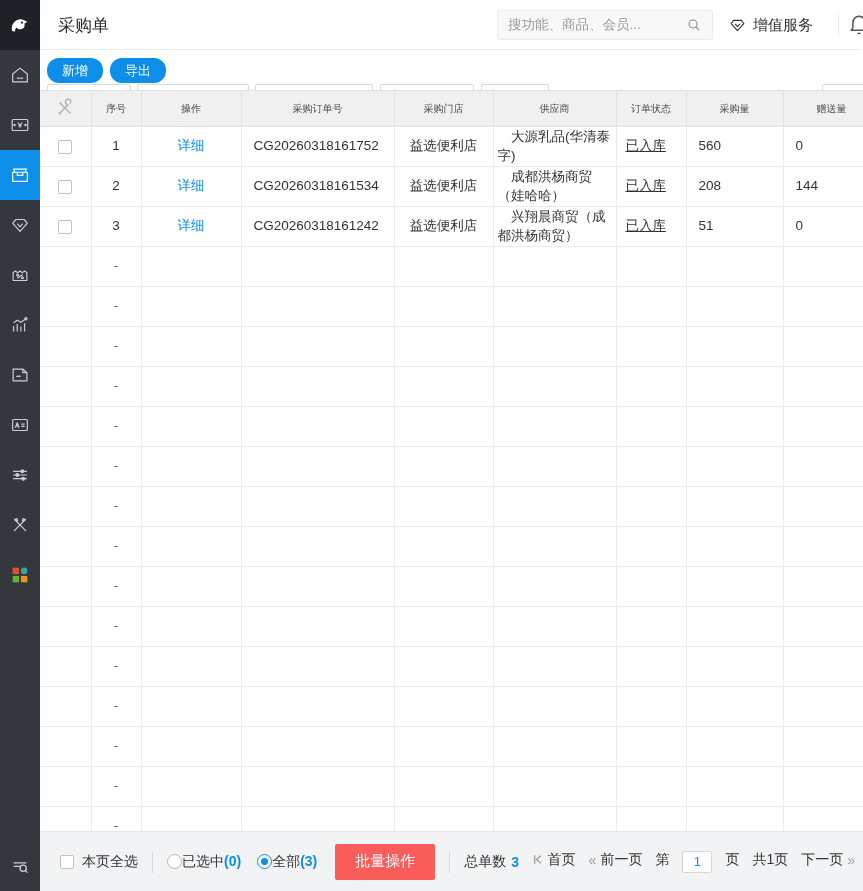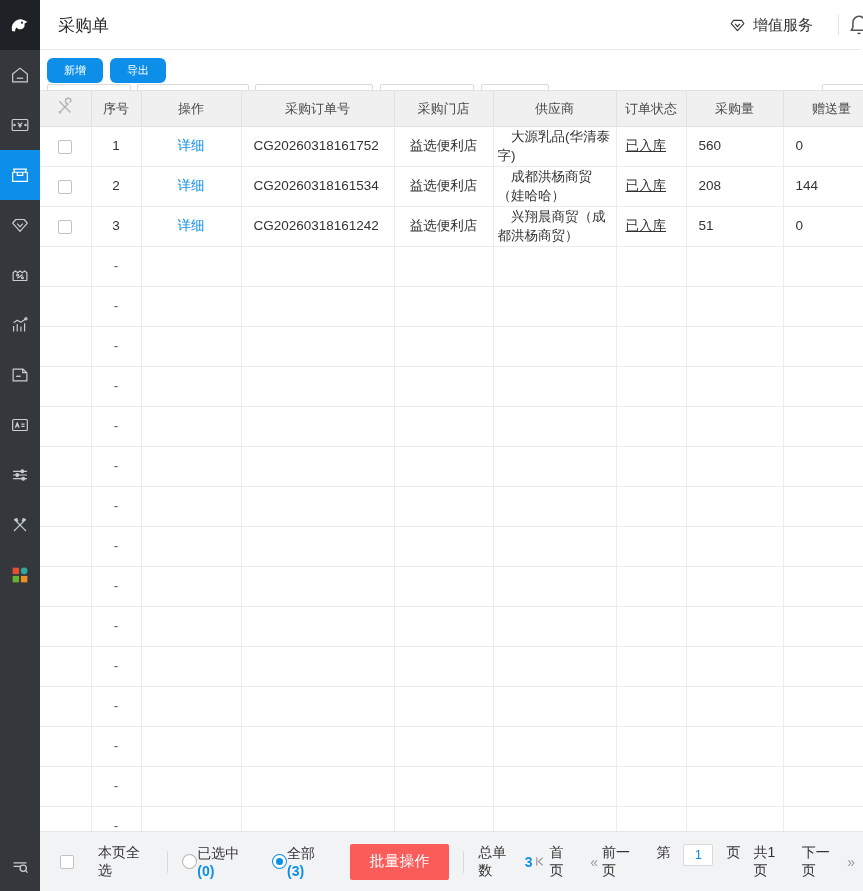--- a/index.html
+++ b/index.html
@@ -32,56 +32,56 @@
     padding:0 10px; }
   .searchbox .ph { color:#9b9b9b; font-size:13.5px; white-space:nowrap; }
   .vas { position:absolute; left:688px; top:0; height:50px; display:flex;
     align-items:center; gap:6px; font-size:15px; color:#333; cursor:pointer; }
   .top-divider { position:absolute; left:798px; top:15px; width:1px; height:20px;
     background:#e3e3e3; }
   .bell { position:absolute; left:806px; top:12px; color:#555; }
 
   
   .btn-blue { position:absolute; top:58px; width:56px; height:25px;
-    background:#0d8ee9; color:#fff; font-size:11px; border:none; border-radius:6px;
+    background:#0d8ee9; color:#fff; font-size:13px; border:none; border-radius:12px;
     display:flex; align-items:center; justify-content:center; cursor:pointer; }
   .filter-strip { position:absolute; top:84px; left:0; right:0; height:30px; z-index:1; }
   .fbox { position:absolute; top:0; height:26px; border:1px solid #d9d9d9;
     border-radius:2px; background:#fff; display:flex; align-items:center;
     padding:0 8px; font-size:12px; color:#555; white-space:nowrap; overflow:hidden; }
   .fdate { position:absolute; top:5px; font-size:12.5px; font-weight:bold;
     color:#222; white-space:nowrap; }
   .fto { position:absolute; top:5px; font-size:12.5px; color:#333; }
 
   
   .grid { position:absolute; top:90px; left:0; width:823px; height:741px;
     overflow:hidden; z-index:2; }
   table { border-collapse:collapse; table-layout:fixed; width:840px; background:#fff; }
   thead th { height:36px; background:#f0f0f0; border:1px solid #e2e2e2;
-    font-size:13px; font-weight:400; color:#4a4a4a; text-align:center; }
+    font-size:10px; font-weight:400; color:#4a4a4a; text-align:center; }
   tbody td { height:40px; border-bottom:1px solid #ececec; border-right:1px solid #ececec;
     font-size:13.5px; color:#333; line-height:1.35; background:#fff; padding:0; }
   td.c0, th.c0 { border-left:none; }
   tbody td:first-child { border-left:none; }
   .ctr { text-align:center; }
   .pl { padding-left:12px; }
   .sup { padding:0 4px; text-align:left; text-indent:1em; }
   .st { padding-left:9px;text-decoration:underline; }
   .dash { color:#555; }
   .cb { display:inline-block; width:14px; height:14px; border:1px solid #c2c2c2;
     border-radius:2px; background:#fff; vertical-align:middle; cursor:pointer; }
   .lnk { color:#0d8ee9; cursor:pointer; text-decoration:none; }
   .tool-ic { color:#b3b3b3; }
 
   
   .footer { position:absolute; left:0; right:0; bottom:0; height:60px;
     background:#f2f3f4; border-top:1px solid #e6e6e6; z-index:6;
     display:flex; align-items:center; padding:0 8px 0 20px; font-size:14px; color:#333; }
   .vdiv { width:1px; height:22px; background:#d9d9d9; margin:0 14px; }
-  .fcheck { display:flex; align-items:center; gap:24px; cursor:pointer; }
+  .fcheck { display:flex; align-items:center; gap:8px; cursor:pointer; }
   .radio { display:inline-block; width:15px; height:15px; border:1px solid #b5b5b5;
     border-radius:50%; background:#fff; position:relative; cursor:pointer; }
   .radio.on { border-color:#0d8ee9; }
   .radio.on::after { content:""; position:absolute; left:3px; top:3px; width:7px;
     height:7px; border-radius:50%; background:#0d8ee9; }
   .rgroup { display:flex; align-items:center; margin-right:16px; cursor:pointer; }
   .blue { color:#0d8ee9; font-weight:bold; }
   .btn-red { width:100px; height:36px; background:#fa5c5a; color:#fff; border:none;
     border-radius:2px; font-size:15px; cursor:pointer; margin-left:2px; }
   .total { display:flex; align-items:center; gap:5px; }
@@ -210,20 +210,27 @@
       <circle cx="15.5" cy="14.5" r="3.4"></circle>
       <path d="M18 17 L20.2 19.2"></path>
     </svg>
   </div>
 </div>
 
 <div class="main">
 
   <div class="topbar">
     <div class="page-title">采购单</div>
+    <div class="searchbox">
+      <span class="ph">搜功能、商品、会员...</span>
+      <svg width="16" height="16" viewBox="0 0 24 24" fill="none" stroke="#8b8b8b" stroke-width="1.6">
+        <circle cx="10.5" cy="10.5" r="6"></circle>
+          <path d="M15 15 L20 20"></path>
+      </svg>
+    </div>
     <div class="vas">
       <svg width="19" height="19" viewBox="0 0 24 24" fill="none" stroke="#333" stroke-width="1.4" stroke-linejoin="round">
         <path d="M7 5.5 H17 L20 9.5 L12 18.5 L4 9.5 Z"></path>
         <path d="M9 10 L12 13.5 L15 10"></path>
       </svg>
       <span>增值服务</span>
     </div>
     <div class="top-divider"></div>
     <div class="bell">
       <svg width="26" height="26" viewBox="0 0 24 24" fill="none" stroke="#555" stroke-width="1.4">

